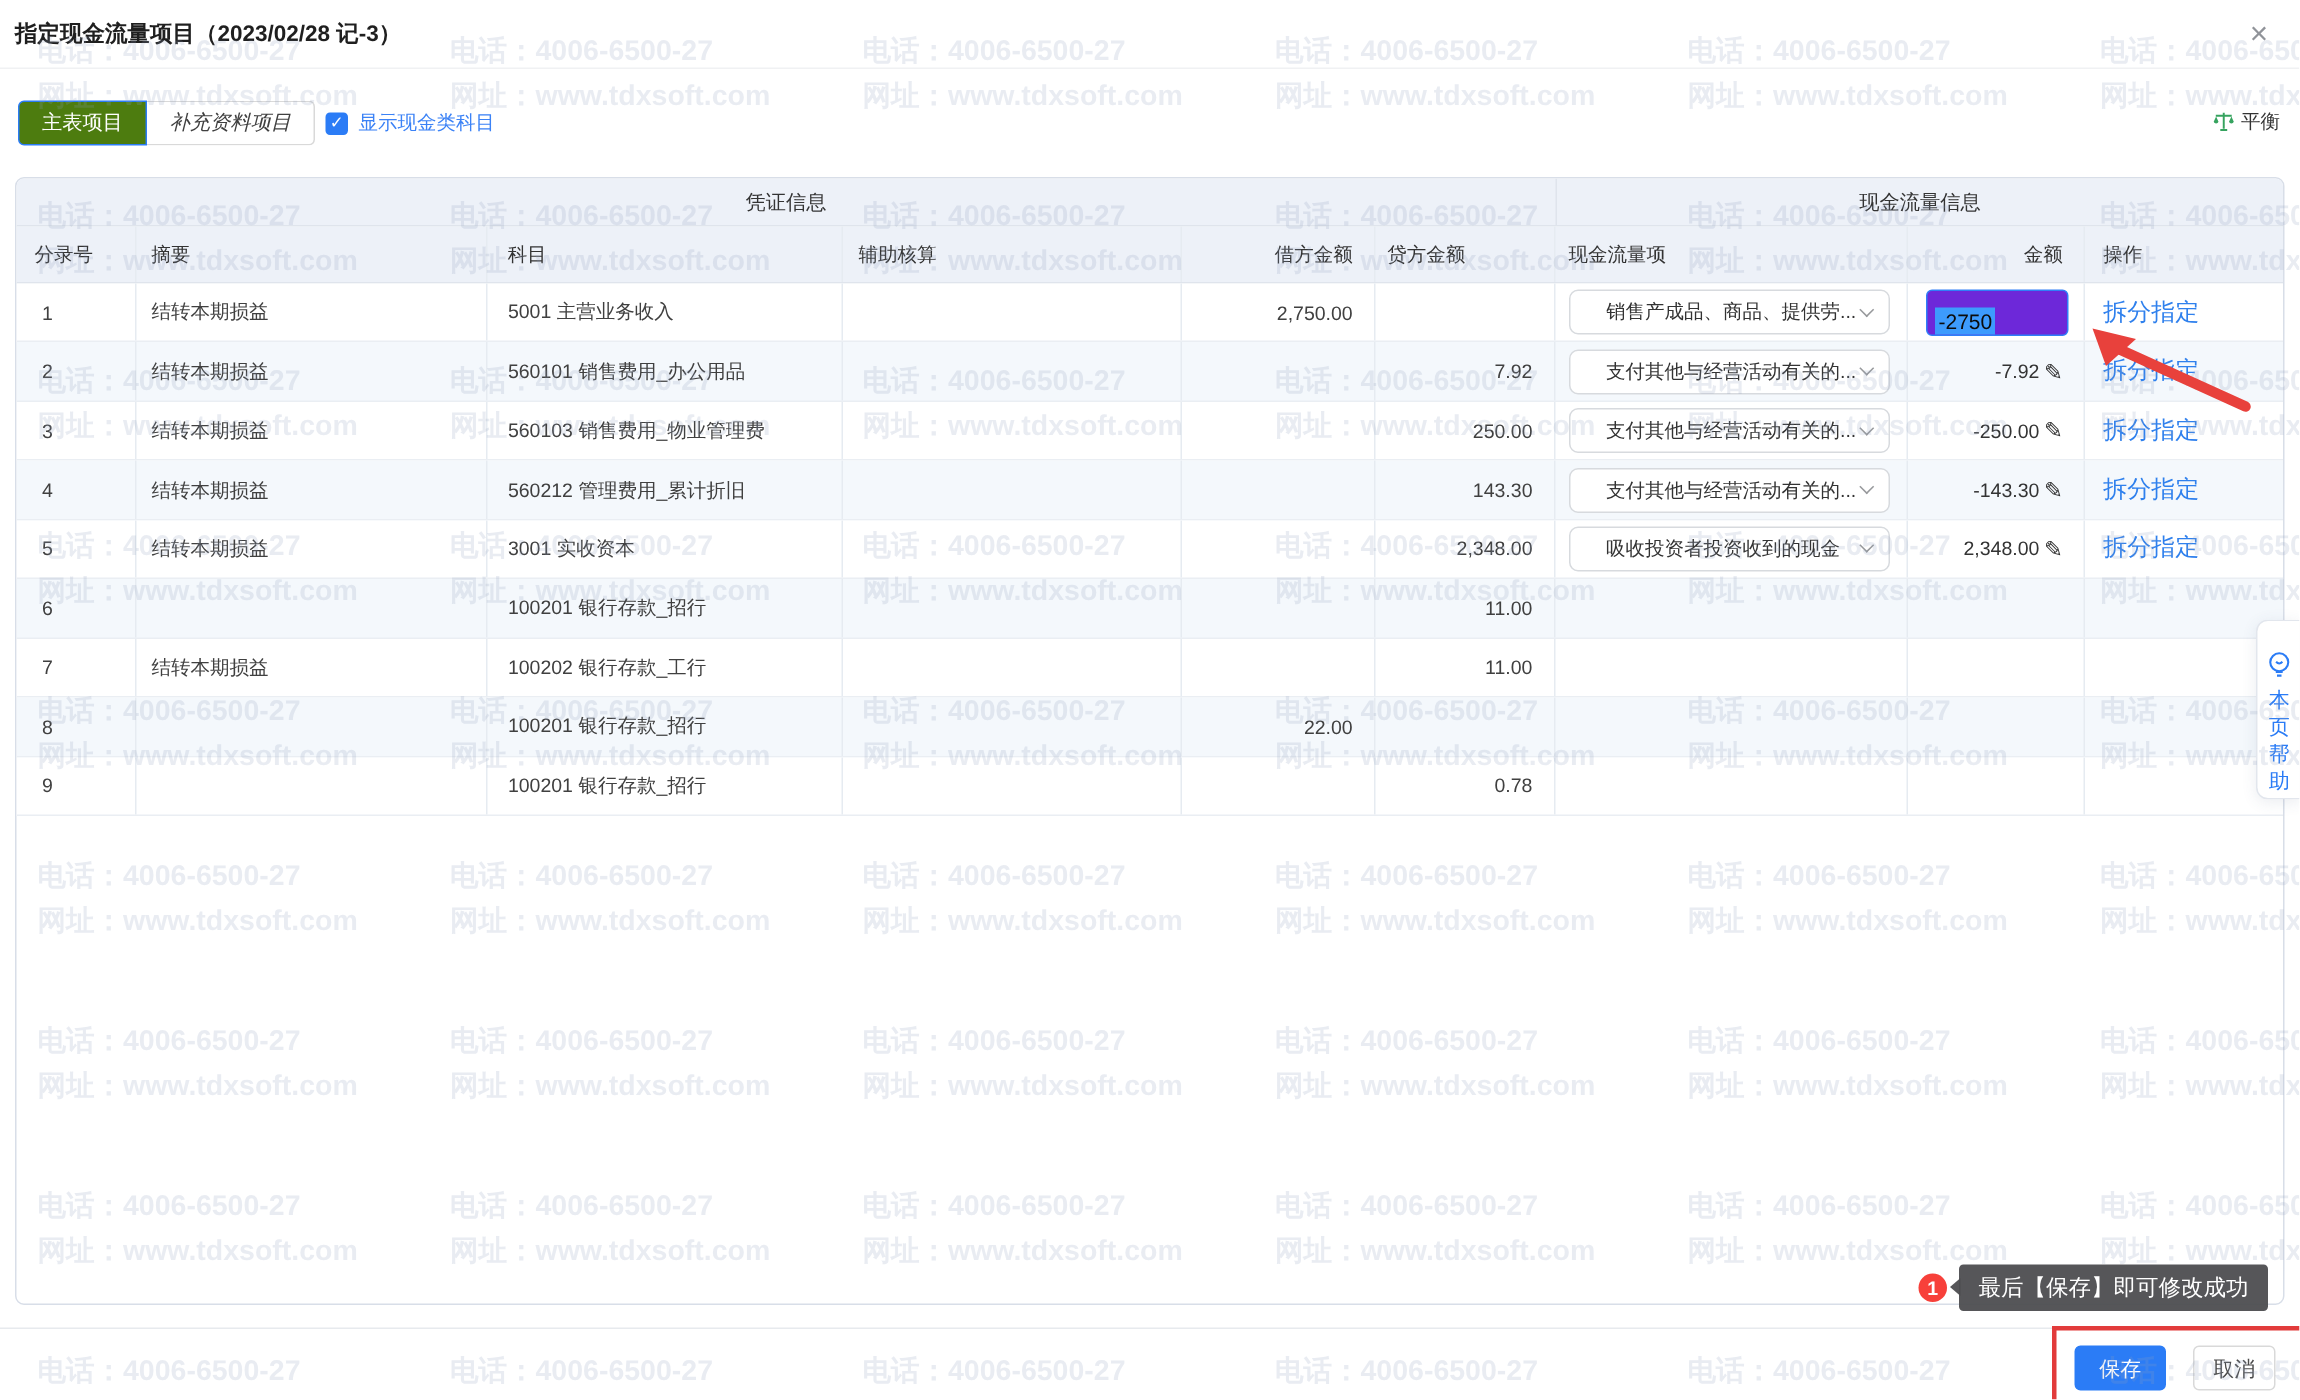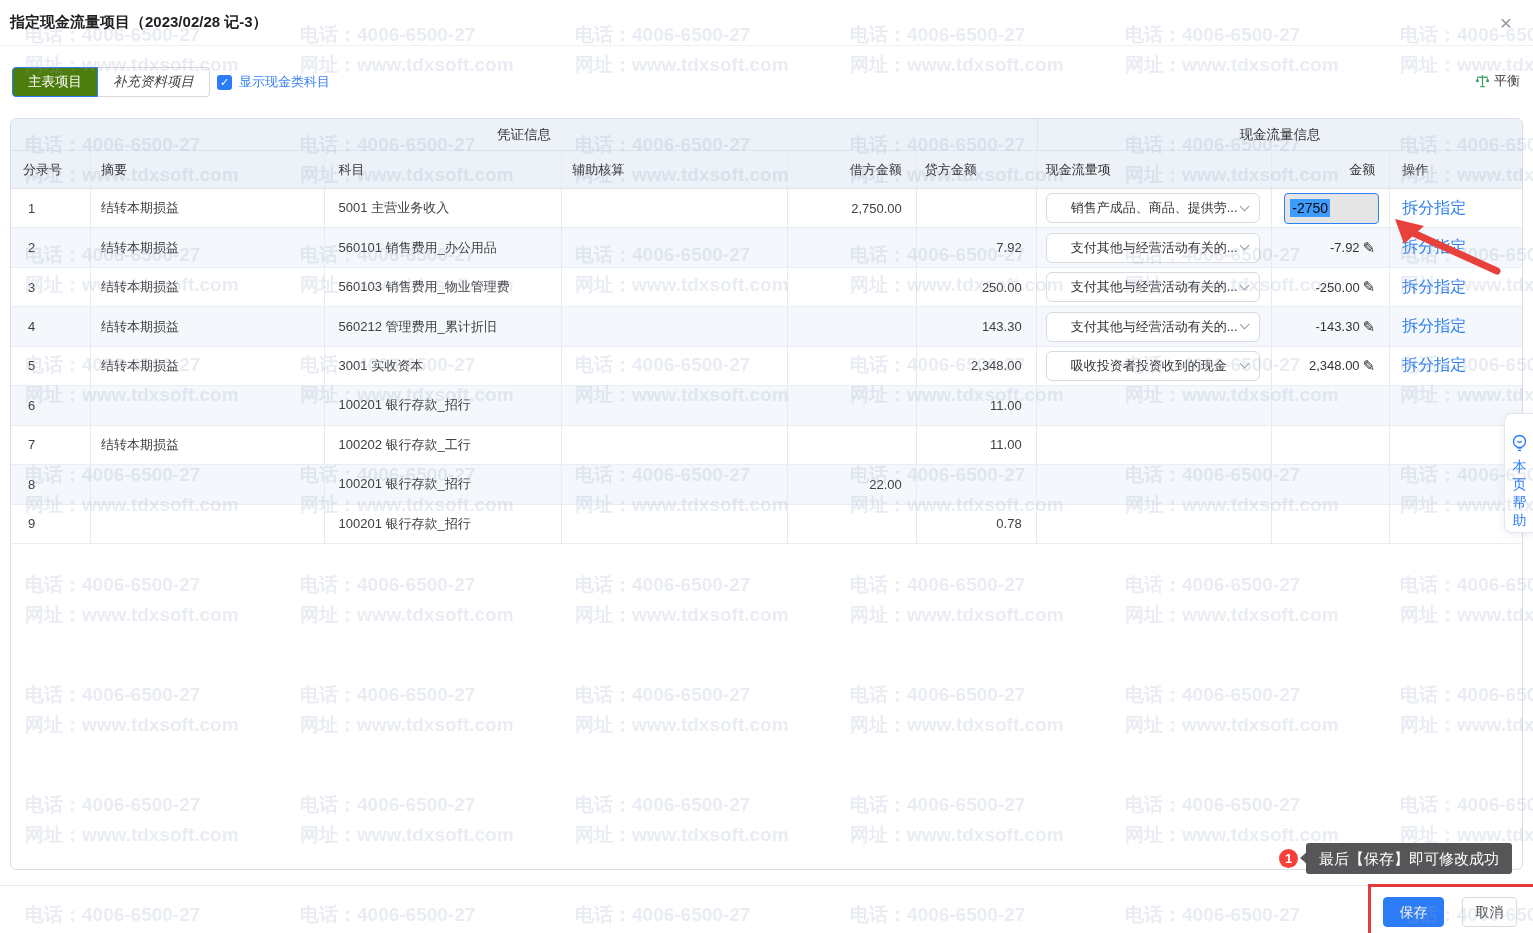--- a/index.html
+++ b/index.html
@@ -40,21 +40,21 @@
   .c4{width:129px;} .c5{width:120px;} .c6{width:236px; padding-left:9px;} .c7{width:118px;} .c8{width:132px; padding-left:12px; border-right:none;}
   .th { font-size:13px; color:#333; }
   .th.c0 { padding-left:12px; }
   .num { justify-content:flex-end; padding-right:14px; }
   .hc5 { justify-content:flex-start; padding-left:8px; }
 
   .select { display:flex; align-items:center; width:214px; height:30px; border:1px solid #d7dade; border-radius:6px; background:#fff; padding-left:24px; cursor:pointer; }
   .sel-text { font-size:13px; color:#333; overflow:hidden; white-space:nowrap; max-width:180px; }
   .chev { width:7px; height:7px; border-right:1.5px solid #97999c; border-bottom:1.5px solid #97999c; transform:rotate(45deg); margin-left:auto; margin-right:11px; margin-top:-4px; }
 
-  .amt-input { display:flex; align-items:center; width:112px; height:31px; border:1.5px solid #2f7ff7; border-radius:4px; background:#e5e5e5; padding-left:5px; margin-left:2px; }
+  .amt-input { display:flex; align-items:flex-end; width:112px; height:31px; border:1.5px solid #2f7ff7; border-radius:4px; background:#6d28d9; padding-left:5px; margin-left:2px; }
   .selhl { background:#3d9bfd; color:#0b0b0b; font-size:14px; padding:1px 2px; }
   .amt { font-size:13px; color:#333; }
   .pencil { font-size:15px; color:#2b2b2b; margin-left:3px; cursor:pointer; }
   .link { font-size:16px; color:#2f80ed; cursor:pointer; text-decoration:none; }
 
   
   .help-btn { position:absolute; left:1504px; top:413px; width:30px; height:120px; background:#fff; border:1px solid #e2e6ed; border-right:none; border-radius:8px 0 0 8px; box-shadow:0 2px 10px rgba(60,80,120,.10); display:flex; flex-direction:column; align-items:center; padding-top:20px; z-index:4; cursor:pointer; }
   .help-label { width:15px; font-size:14px; line-height:18px; color:#2b7cf6; text-align:center; word-break:break-all; margin-top:4px; }
 
   

